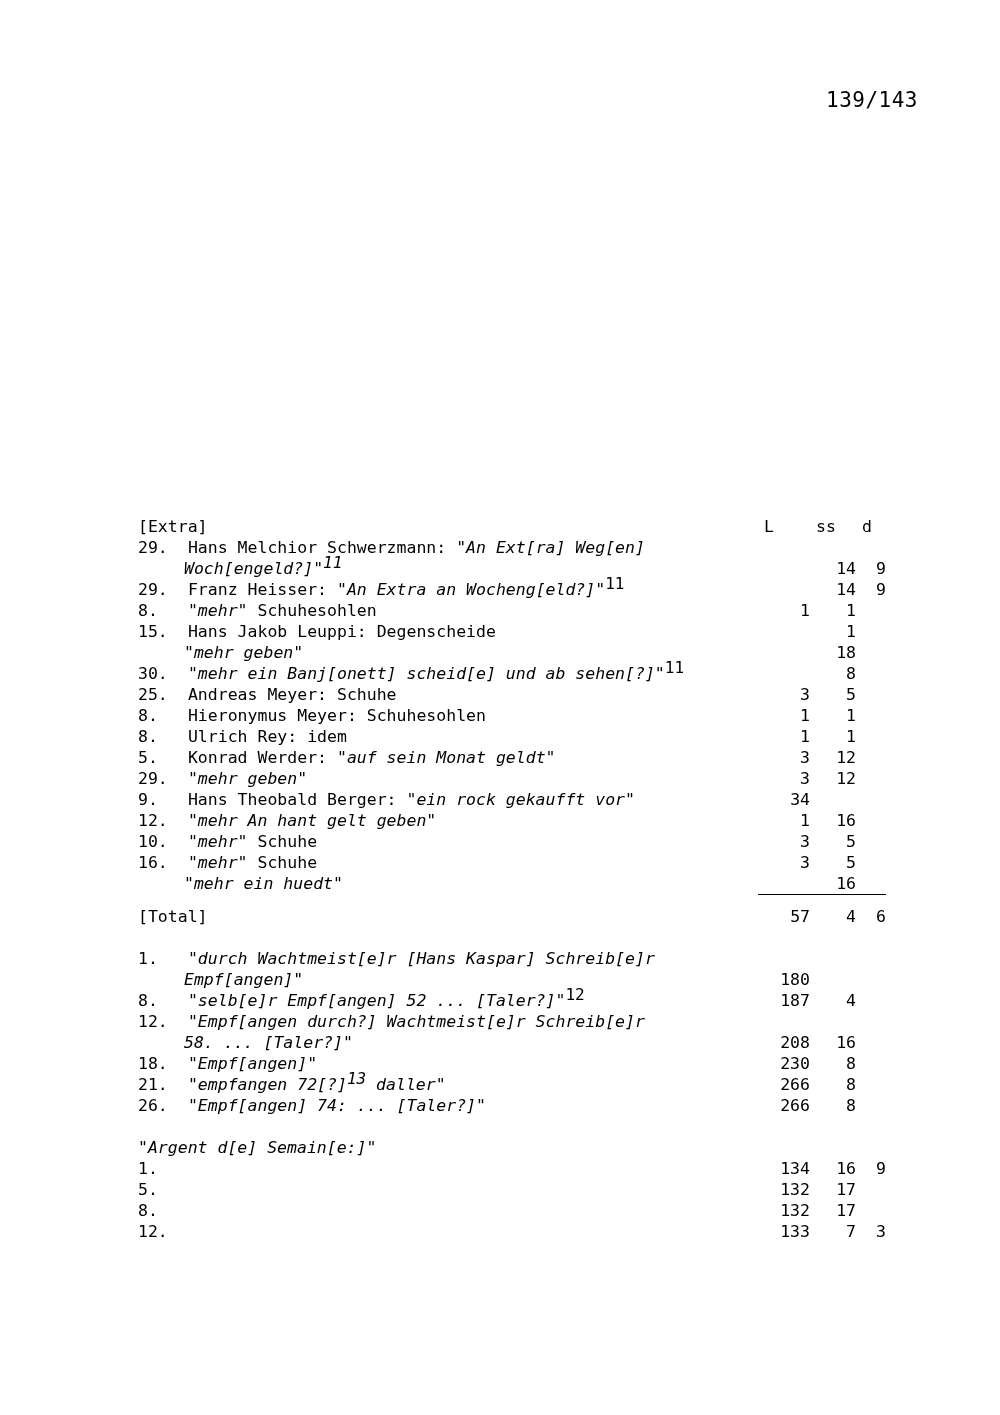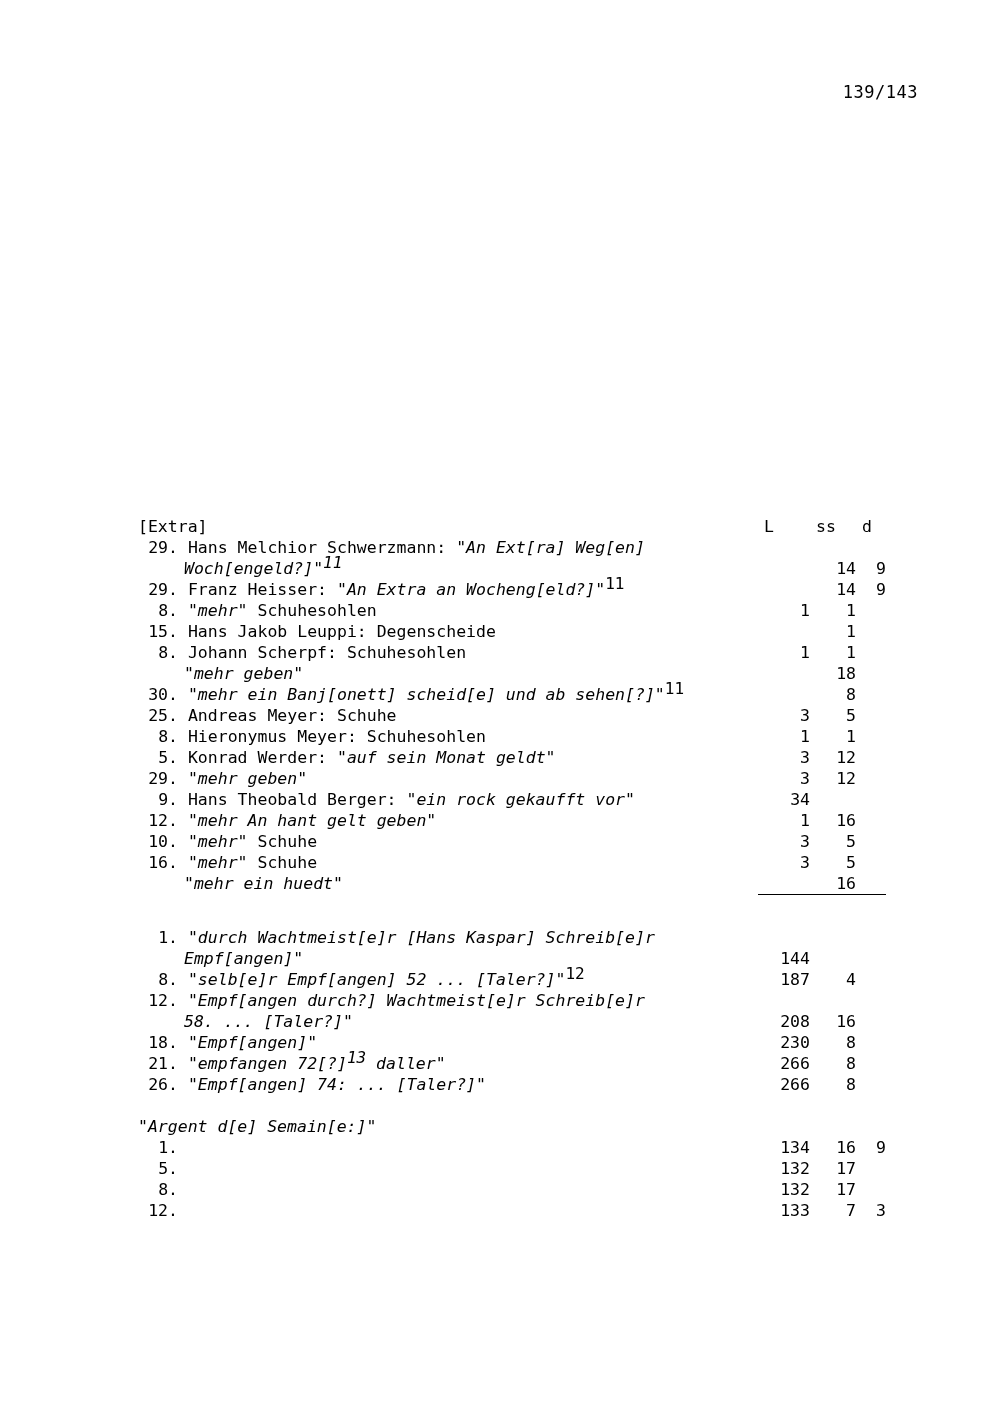--- a/index.html
+++ b/index.html
@@ -9,23 +9,23 @@
   }
   body {
     width: 1000px;
     height: 1415px;
     position: relative;
     font-family: "DejaVu Sans Mono", "Liberation Mono", monospace;
     color: #000000;
   }
   .page-number {
     position: absolute;
-    top: 82px;
+    top: 88px;
     right: 82px;
-    font-size: 17px;
+    font-size: 21px;
     letter-spacing: 0.5px;
   }
   .doc-body {
     position: absolute;
     left: 138px;
     top: 516px;
     width: 748px;
     font-size: 16.5px;
     line-height: 21px;
   }
@@ -50,21 +50,21 @@
     white-space: nowrap;
   }
   td.num.d { padding-right: 0; }
 
   .hdr td { padding-bottom: 1px; }
   .hdr .hl { text-align: left; padding-left: 6px; }
 
   .idx {
     display: inline-block;
     width: 40px;
-    text-align: right;
+    text-align: left;
   }
   .cont {
     padding-left: 46px;
     display: block;
   }
   .it { font-style: italic; }
   sup {
     font-size: 16px;
     vertical-align: super;
     line-height: 0;
@@ -134,29 +134,20 @@
       <tr>
         <td>
           <span class="idx">15.</span>
           <span>Hans Jakob Leuppi: Degenscheide</span>
         </td>
         <td class="num"></td>
         <td class="num">1</td>
         <td class="num d"></td>
       </tr>
 
-      <tr>
-        <td>
-          <span class="idx">8.</span>
-          <span>Johann Scherpf: Schuhesohlen</span>
-        </td>
-        <td class="num">1</td>
-        <td class="num">1</td>
-        <td class="num d"></td>
-      </tr>
 
       <tr>
         <td>
           <span class="cont it">"mehr geben"</span>
         </td>
         <td class="num"></td>
         <td class="num">18</td>
         <td class="num d"></td>
       </tr>
 
@@ -183,20 +174,29 @@
       <tr>
         <td>
           <span class="idx">8.</span>
           <span>Hieronymus Meyer: Schuhesohlen</span>
         </td>
         <td class="num">1</td>
         <td class="num">1</td>
         <td class="num d"></td>
       </tr>
 
+      <tr>
+        <td>
+          <span class="idx">8.</span>
+          <span>Ulrich Rey: idem</span>
+        </td>
+        <td class="num">1</td>
+        <td class="num">1</td>
+        <td class="num d"></td>
+      </tr>
 
       <tr>
         <td>
           <span class="idx">5.</span>
           <span>Konrad Werder: </span><span class="it">"auf sein Monat geldt"</span>
         </td>
         <td class="num">3</td>
         <td class="num">12</td>
         <td class="num d"></td>
       </tr>
@@ -268,36 +268,42 @@
         <td></td>
       </tr>
 
       <tr class="small-spacer">
         <td></td>
           <td></td>
           <td></td>
           <td></td>
       </tr>
 
+      <tr>
+        <td>[Total]</td>
+        <td class="num">57</td>
+        <td class="num">4</td>
+        <td class="num d">6</td>
+      </tr>
 
       <tr class="spacer">
         <td></td>
           <td></td>
           <td></td>
           <td></td>
       </tr>
 
 
       <tr>
         <td>
           <span class="idx">1.</span>
           <span class="it">"durch Wachtmeist[e]r [Hans Kaspar] Schreib[e]r</span>
           <span class="cont it">Empf[angen]"</span>
         </td>
-        <td class="num"><span style="display:block;height:21px"></span><span>144</span></td>
+        <td class="num"><span style="display:block;height:21px"></span><span>180</span></td>
         <td class="num"></td>
         <td class="num d"></td>
       </tr>
 
       <tr>
         <td>
           <span class="idx">8.</span>
           <span class="it">"selb[e]r Empf[angen] 52 ... [Taler?]"</span><sup>12</sup>
         </td>
         <td class="num">187</td>

